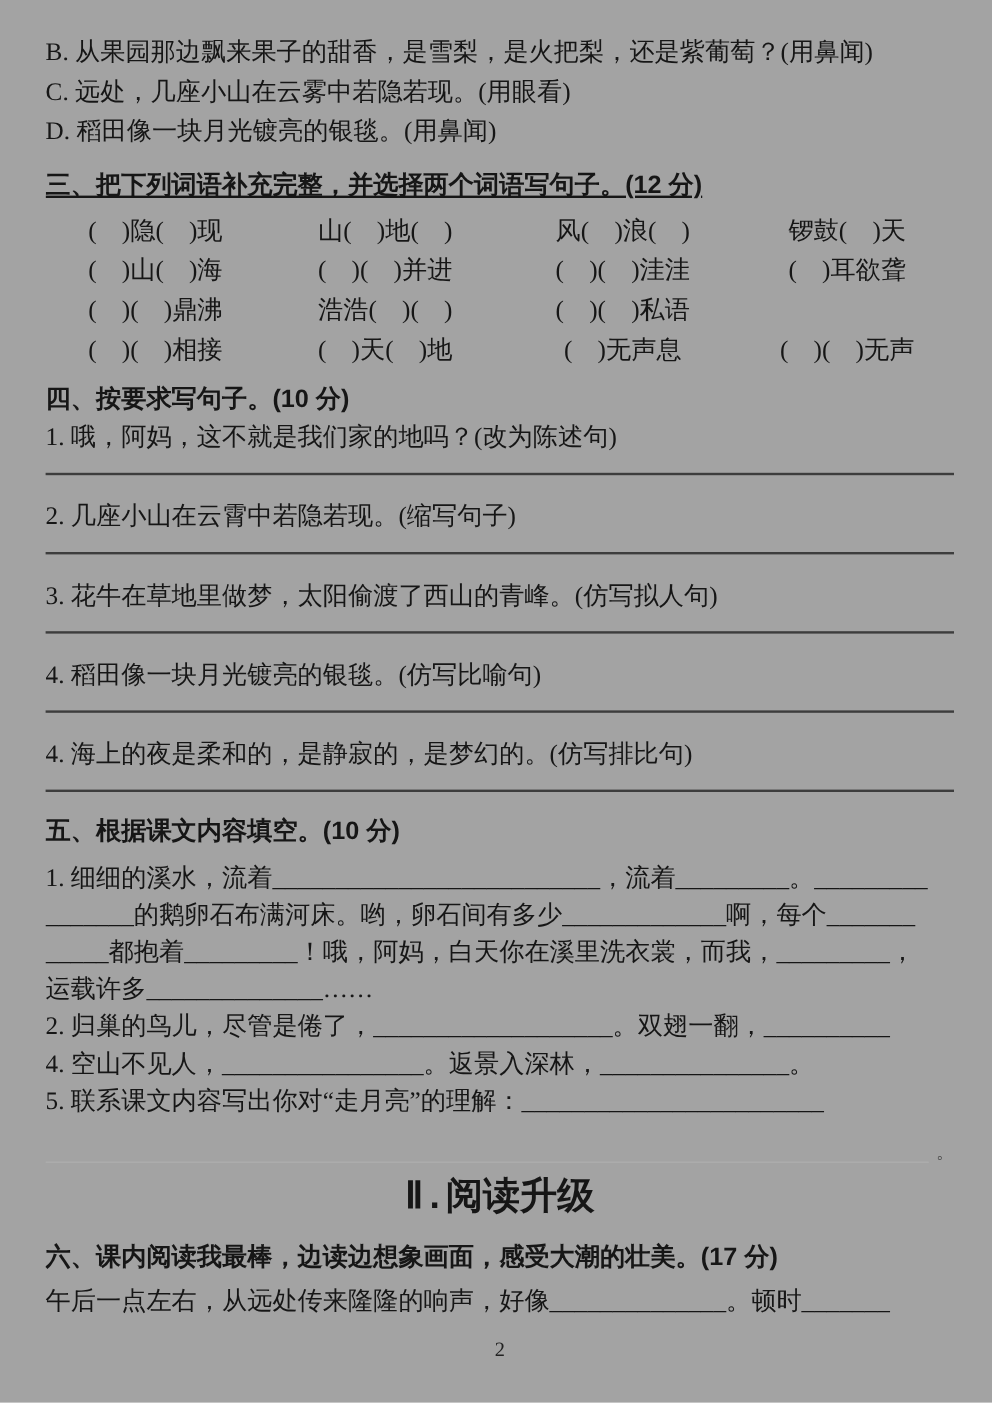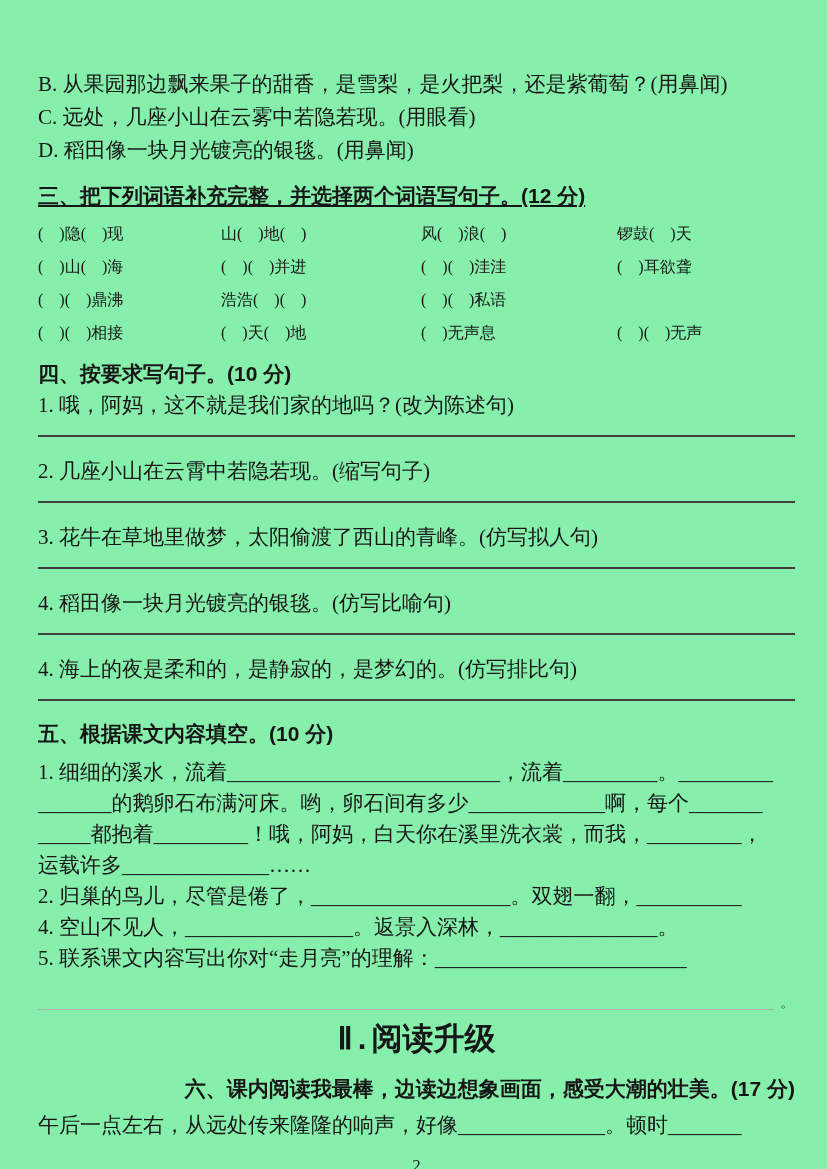--- a/index.html
+++ b/index.html
@@ -1,61 +1,62 @@
 <!DOCTYPE html>
 <html><head>
 <meta charset="utf-8">
 <style>
   html,body { margin:0; padding:0; background:#ffffff; }
   .page {
     position:relative;
     width:827px; height:1169px;
     box-sizing:border-box;
-    background:#86efac;
-    padding:68px 32px 0 38px;
+    background:#a3a3a3;
+    padding:27px 32px 0 38px;
     font-family:"Liberation Serif","DejaVu Serif",serif;
     color:#161616;
     overflow:hidden;
   }
   .text-line {
     font-size:21px; line-height:33px; margin:0;
     white-space:nowrap; overflow:hidden;
   }
   .bold-head {
     font-family:"Liberation Sans","DejaVu Sans",sans-serif;
     font-weight:700; font-size:21px; line-height:30px; margin:0;
     white-space:nowrap; overflow:hidden;
   }
   .s3-head { margin-top:14px;text-decoration:underline; }
   .word-rows { margin-top:6px; }
   .word-row {
     display:grid;
     grid-template-columns:183px 200px 196px 1fr;
-    font-size:16px; line-height:33px;
+    font-size:21px; line-height:33px;
     white-space:nowrap;
+    text-align:center;
   }
   .s4-head { margin-top:10px; }
   .q-item { margin-bottom:18px; }
   .rule-dark { border-bottom:2px solid #3d3d3d; margin-top:13px; height:0; }
   .s5-head { margin-top:4px; }
   .fill-block { margin-top:8px; }
   .fill-line {
     font-size:21px; line-height:31px; margin:0;
     white-space:nowrap; overflow:hidden;
   }
   .closing-row { display:flex; align-items:flex-end; margin-top:14px; height:22px; }
   .rule-light { flex:1; border-bottom:1.5px solid #aeaeae; height:100%; margin-right:6px; }
   .closing-punct { font-size:15px; line-height:15px; color:#444; }
   .part-title {
     text-align:center; margin:10px 0 0;
     font-family:Liberation Mono, monospace;
     font-weight:700; font-size:31px; line-height:42px;
     white-space:nowrap; overflow:hidden;
   }
-  .s6-head { margin-top:12px;text-align:right; }
+  .s6-head { margin-top:12px; }
   .s6-line { margin-top:5px; }
   .page-num {
     text-align:center; font-size:17px; line-height:20px; margin-top:14px;
     color:#222;
   }
 </style>
 </head>
 <body>
 
 <div class="page">

